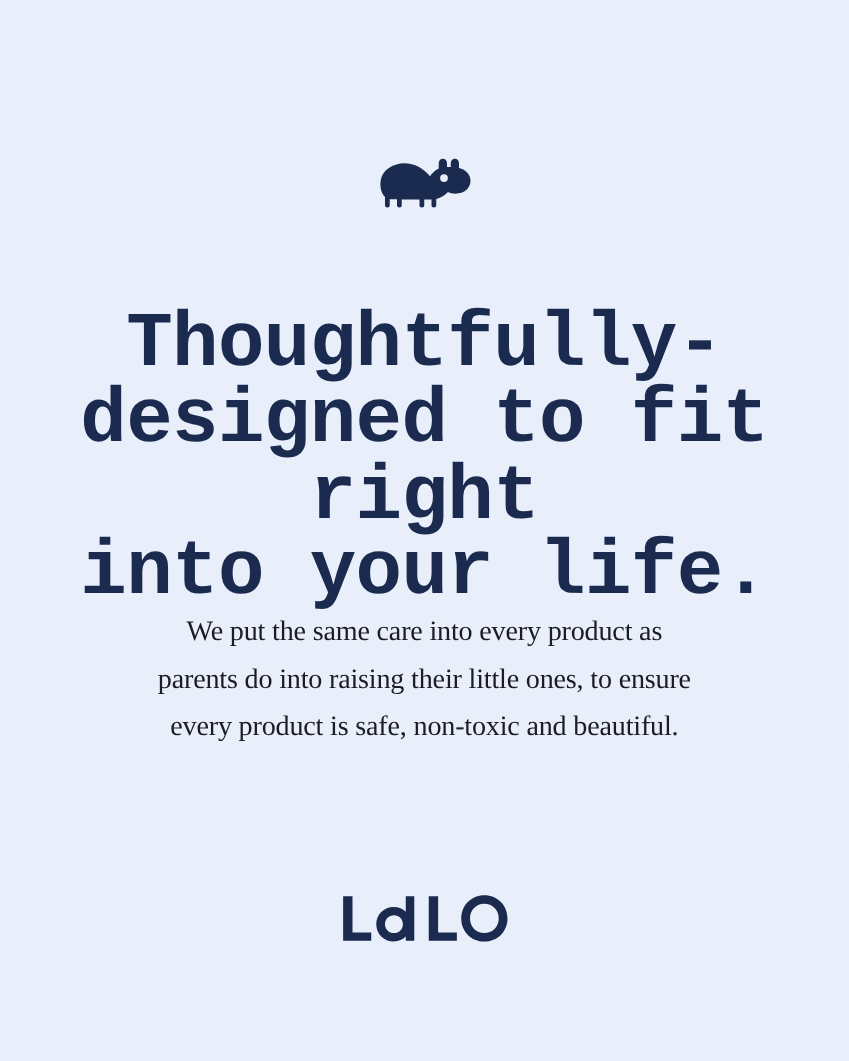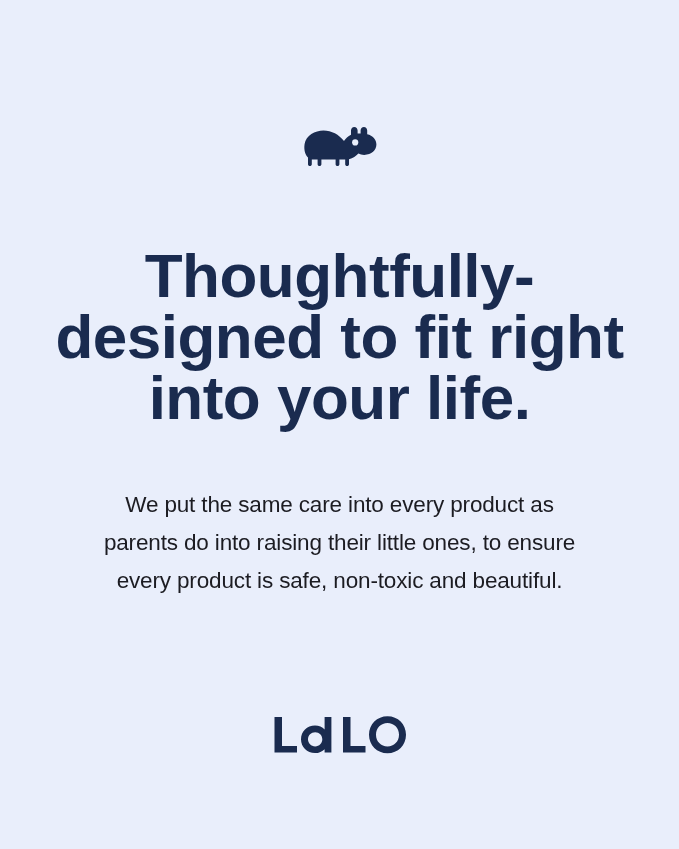--- a/index.html
+++ b/index.html
@@ -34,39 +34,39 @@
   }
   .hippo-svg { display: block; }
 
   
   .headline {
     position: absolute;
     top: 246px;
     left: 0;
     width: 679px;
     text-align: center;
-    font-family: Liberation Sans, sans-serif;
+    font-family: Liberation Mono, monospace;
     font-weight: 700;
     font-size: 62px;
     line-height: 0.98;
     letter-spacing: -0.5px;
     color: #1a2b4f;
     white-space: pre-line;
     margin: 0;
     padding: 0;
   }
 
   
   .body-copy {
     position: absolute;
     top: 486px;
     left: 0;
     width: 679px;
     text-align: center;
-    font-family: Liberation Sans, sans-serif;
+    font-family: Liberation Serif, serif;
     font-weight: 400;
     font-size: 22.5px;
     line-height: 38px;
     letter-spacing: -0.15px;
     color: #1c1c22;
     white-space: pre-line;
     margin: 0;
     padding: 0;
   }
 

